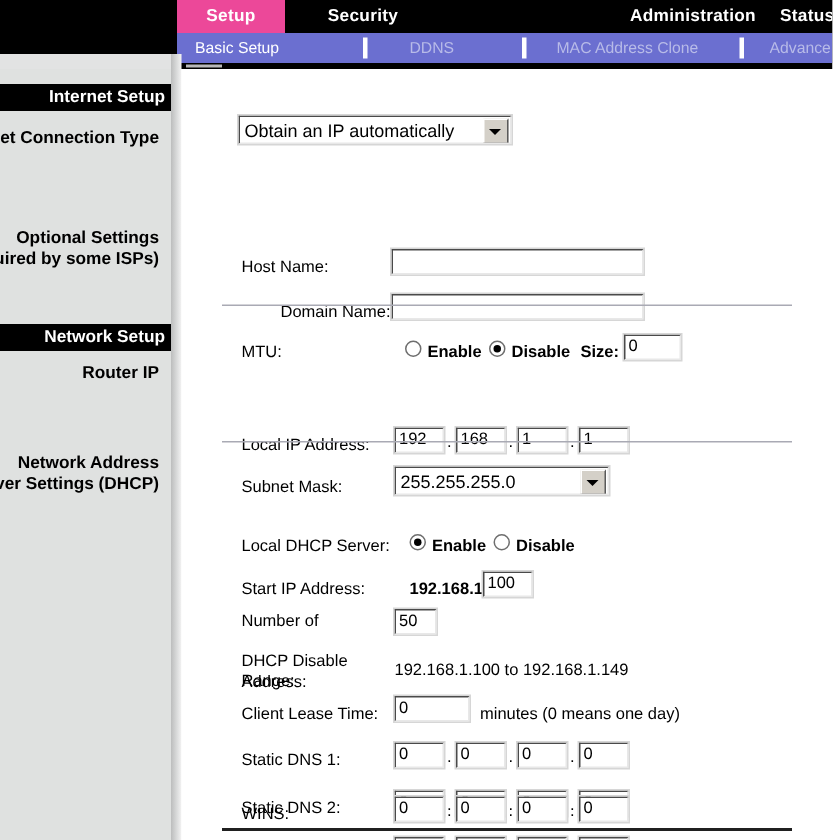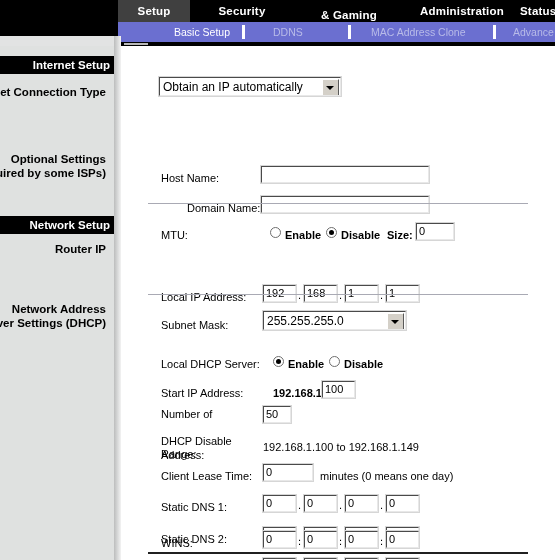--- a/index.html
+++ b/index.html
@@ -42,41 +42,41 @@
     color: #ffffff;
     font-weight: bold;
     font-size: 11.5px;
     text-align: center;
     line-height: 22px;
     white-space: nowrap;
     overflow: hidden;
     letter-spacing: .2px;
   }
   .main-tab.on-black  { background: #000000; }
-  .main-tab.active    { background: #404040; }
+  .main-tab.active    { background: #ec4899; }
 
   
   #sub-tab-bar {
     position: absolute;
     left: 118px; top: 22px;
     width: 437px;
     height: 20px;
     background: #6b6fd0;
   }
   .sub-tab {
     position: absolute;
     top: 0;
     height: 20px;
     line-height: 20px;
     font-size: 10.5px;
     white-space: nowrap;
     overflow: hidden;
     color: #b8bbe8;
   }
-  .sub-tab.selected { color: #ffffff; margin-left: 44px; }
+  .sub-tab.selected { color: #ffffff; }
   .sub-sep {
     position: absolute;
     top: 3px;
     width: 3px;
     height: 14px;
     background: #ffffff;
   }
 
   
   #banner-dash {
@@ -253,21 +253,20 @@
   }
 </style>
 </head>
 <body>
 
 <div id="banner">
 
   <div id="main-tab-row">
     <div class="main-tab active" style="left:0px;width:72px;">Setup</div>
     <div class="main-tab on-black" style="left:72px;width:104px;">Security</div>
-    <div class="main-tab on-black" style="left:176px;width:110px;line-height:30px;">&amp; Gaming</div>
     <div class="main-tab on-black" style="left:286px;width:116px;">Administration</div>
     <div class="main-tab on-black" style="left:402px;width:35px;">Status</div>
   </div>
 
   <div id="sub-tab-bar">
     <div class="sub-tab selected" style="left:12px;width:120px;">Basic Setup</div>
     <div class="sub-sep" style="left:124px;"></div>
     <div class="sub-tab" style="left:155px;width:70px;">DDNS</div>
     <div class="sub-sep" style="left:230px;"></div>
     <div class="sub-tab" style="left:253px;width:130px;">MAC Address Clone</div>

